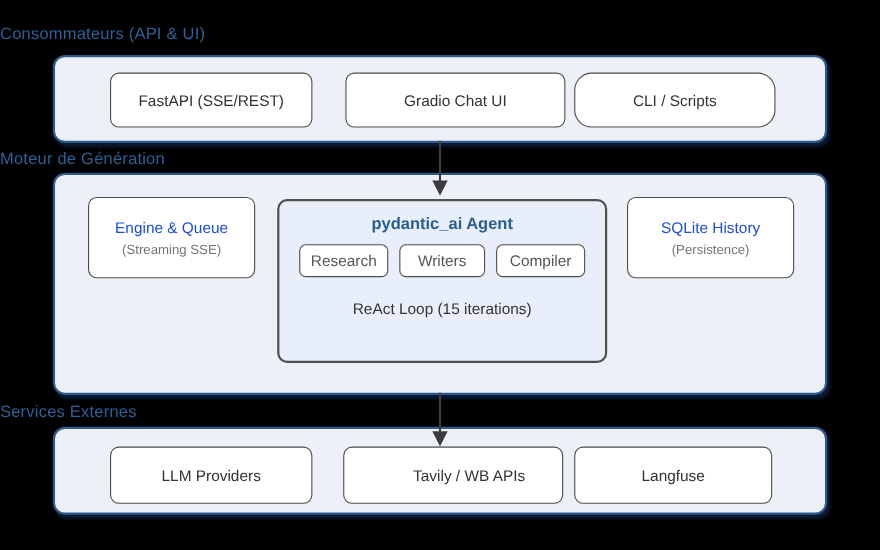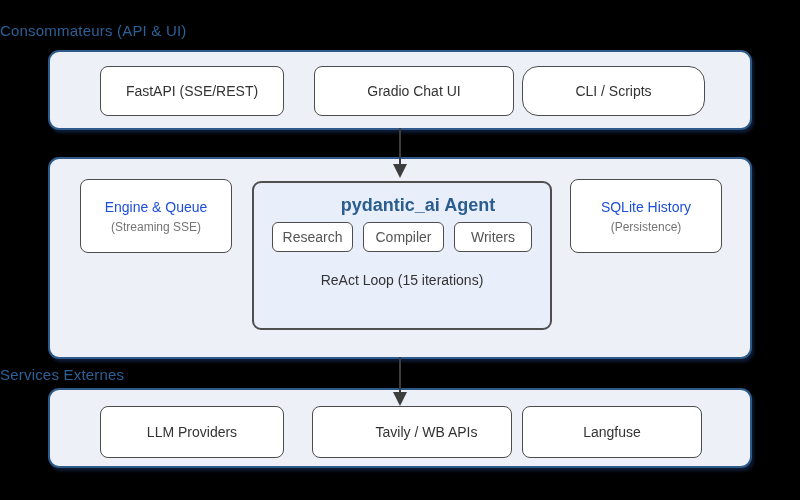--- a/index.html
+++ b/index.html
@@ -42,22 +42,22 @@
   .sqlite { left: 520px; top: 20px; width: 152px; height: 74px; }
   .nl { font-size: 14px; color: #1d4ed8; }
   .ns { font-size: 12px; color: #757575; }
   
   .agent {
     position: absolute; left: 202px; top: 22px; width: 300px; height: 149px;
     box-sizing: border-box; background: #e8effb; border: 2px solid #4f4f4f;
     border-radius: 9px;
   }
   .agent-title {
-    position: absolute; top: 12px; left: 16px; width: 100%; text-align: center;
-    font-size: 18px; font-weight: bold; color: #2b5d8f;
+    position: absolute; top: 12px; left: 0; width: 100%; text-align: center;
+    font-size: 15px; font-weight: bold; color: #2b5d8f;
   }
   .tools {
     position: absolute; top: 39px; left: 0; width: 100%;
     display: flex; justify-content: center; gap: 10px;
   }
   .tool {
     box-sizing: border-box; background: #ffffff; border: 1.5px solid #4d4d4d;
     border-radius: 6px; height: 30px; display: flex; align-items: center;
     justify-content: center; font-size: 14px; color: #555555;
   }
@@ -93,22 +93,22 @@
 
   <div class="container c2">
     <div class="node duo engine">
       <div class="nl">Engine &amp; Queue</div>
       <div class="ns">(Streaming SSE)</div>
     </div>
     <div class="agent">
       <div class="agent-title">pydantic_ai Agent</div>
       <div class="tools">
         <div class="tool t-a">Research</div>
+        <div class="tool t-b">Writers</div>
         <div class="tool t-c">Compiler</div>
-        <div class="tool t-b">Writers</div>
       </div>
       <div class="loop">ReAct Loop (15 iterations)</div>
     </div>
     <div class="node duo sqlite">
       <div class="nl">SQLite History</div>
       <div class="ns">(Persistence)</div>
     </div>
   </div>
 
   <div class="container c3">
@@ -116,15 +116,16 @@
     <div class="node tavily">Tavily / WB APIs</div>
     <div class="node langfuse">Langfuse</div>
   </div>
 
   <div class="aline a1"></div>
   <div class="ahead h1"></div>
   <div class="aline a2"></div>
   <div class="ahead h2"></div>
 
   <div class="stitle t1">Consommateurs (API &amp; UI)</div>
+  <div class="stitle t2">Moteur de Génération</div>
   <div class="stitle t3">Services Externes</div>
 
 </div>
 
 </body></html>

